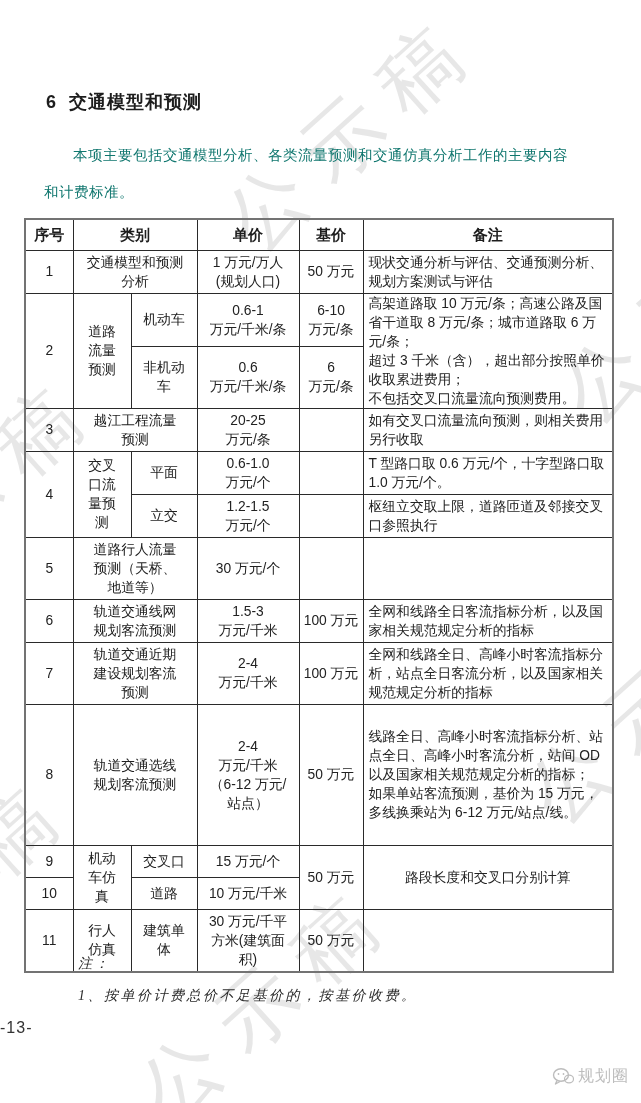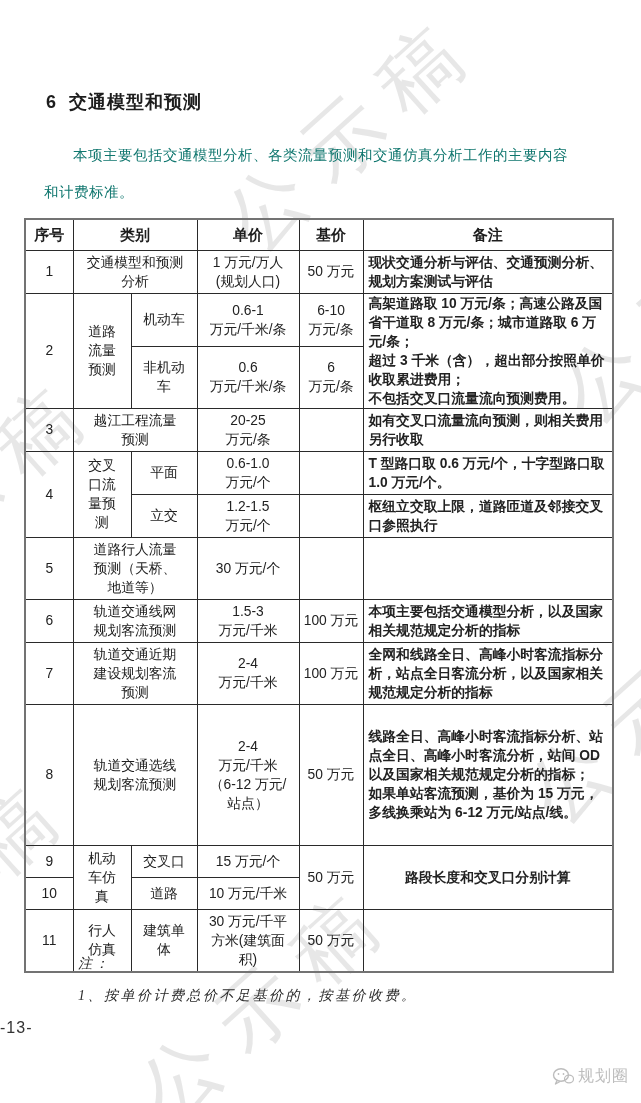--- a/index.html
+++ b/index.html
@@ -38,21 +38,21 @@
     position:absolute;left:24px;top:218px;width:588px;
     border-collapse:collapse;table-layout:fixed;
     border:2px solid #737373;background:transparent;
   }
   table.fee th, table.fee td{
     border:1px solid #2a2a2a;padding:2px 4px;
     font-size:13.8px;line-height:19px;text-align:center;vertical-align:middle;
     white-space:pre-line;overflow:hidden;color:#222;
   }
   table.fee th{font-size:15px;font-weight:bold;color:#1d1d1d;}
-  table.fee td.remark{text-align:left;padding:0 5px;font-weight:bold;}
+  table.fee td.remark{text-align:left;padding:0 5px;}
   table.fee td.remark.center{text-align:center;margin-left:24px;}
   
   .note-label,.note-line{
     position:absolute;left:78px;
     font-family:"Liberation Serif",serif;font-style:italic;
     font-size:14px;letter-spacing:2.5px;color:#2b2b2b;
   }
   .note-label{top:955px;}
   .note-line{top:987px;}
   .page-number{
@@ -180,21 +180,21 @@
         <td class="remark"></td>
       </tr>
 
       <tr style="height:41px">
         <td>6</td>
         <td colspan="2">轨道交通线网
 规划客流预测</td>
         <td>1.5-3
 万元/千米</td>
         <td>100 万元</td>
-        <td class="remark">本项主要包括交通模型分析，以及国家相关规范规定分析的指标</td>
+        <td class="remark">全网和线路全日客流指标分析，以及国家相关规范规定分析的指标</td>
       </tr>
 
       <tr style="height:57px">
         <td>7</td>
         <td colspan="2">轨道交通近期
 建设规划客流
 预测</td>
         <td>2-4
 万元/千米</td>
         <td>100 万元</td>

